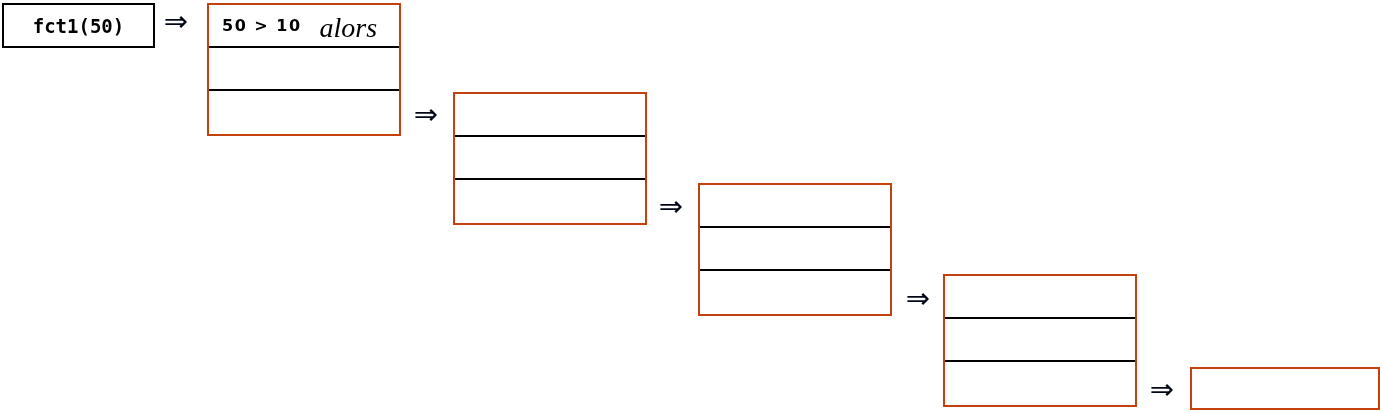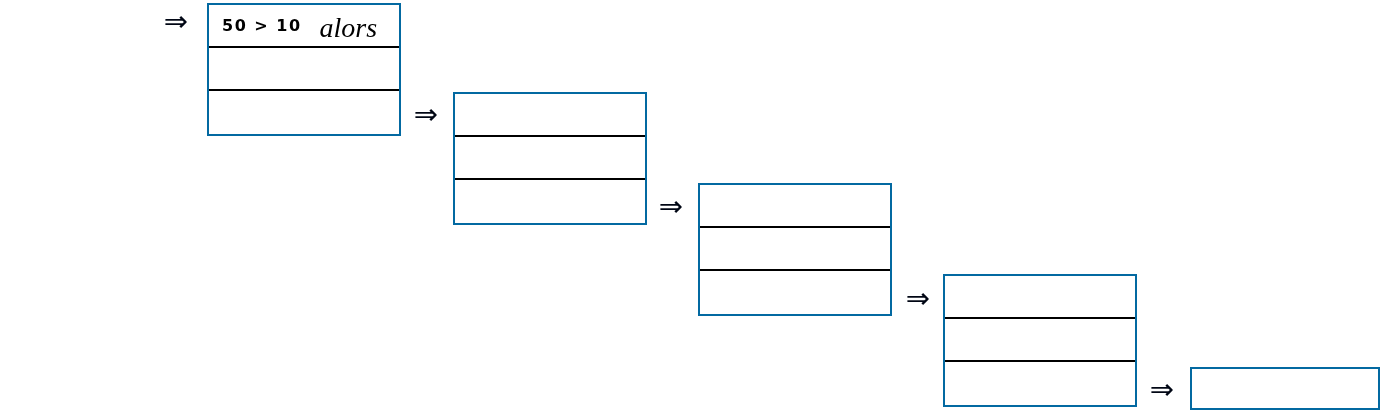--- a/index.html
+++ b/index.html
@@ -27,21 +27,21 @@
     justify-content: center;
     font-family: "DejaVu Sans Mono", "Liberation Mono", monospace;
     font-weight: bold;
     font-size: 19px;
     color: #000;
   }
   
   .frame {
     position: absolute;
     width: 190px;
-    border: 2px solid #0369a1;
+    border: 2px solid #c2410c;
     box-sizing: content-box;
     background: #fff;
   }
   .frame .row {
     height: 43px;
     border-bottom: 2px solid #000;
     display: flex;
     align-items: center;
     box-sizing: border-box;
   }
@@ -95,20 +95,23 @@
   #arrow-2 { left: 410px; top: 99px; }
   #arrow-3 { left: 655px; top: 191px; }
   #arrow-4 { left: 902px; top: 283px; }
   #arrow-5 { left: 1146px; top: 374px; }
 </style>
 </head>
 <body>
 
 <div class="canvas">
 
+  <div class="call-box">
+    <span>fct1(50)</span>
+  </div>
 
   <div class="arrow" id="arrow-1">
     <span>⇒</span>
   </div>
 
   <div class="frame" id="frame-1">
     <div class="row">
       <div class="row-content">
         <span class="condition-text">50 &gt; 10</span>
         <span class="keyword-text">alors</span>

